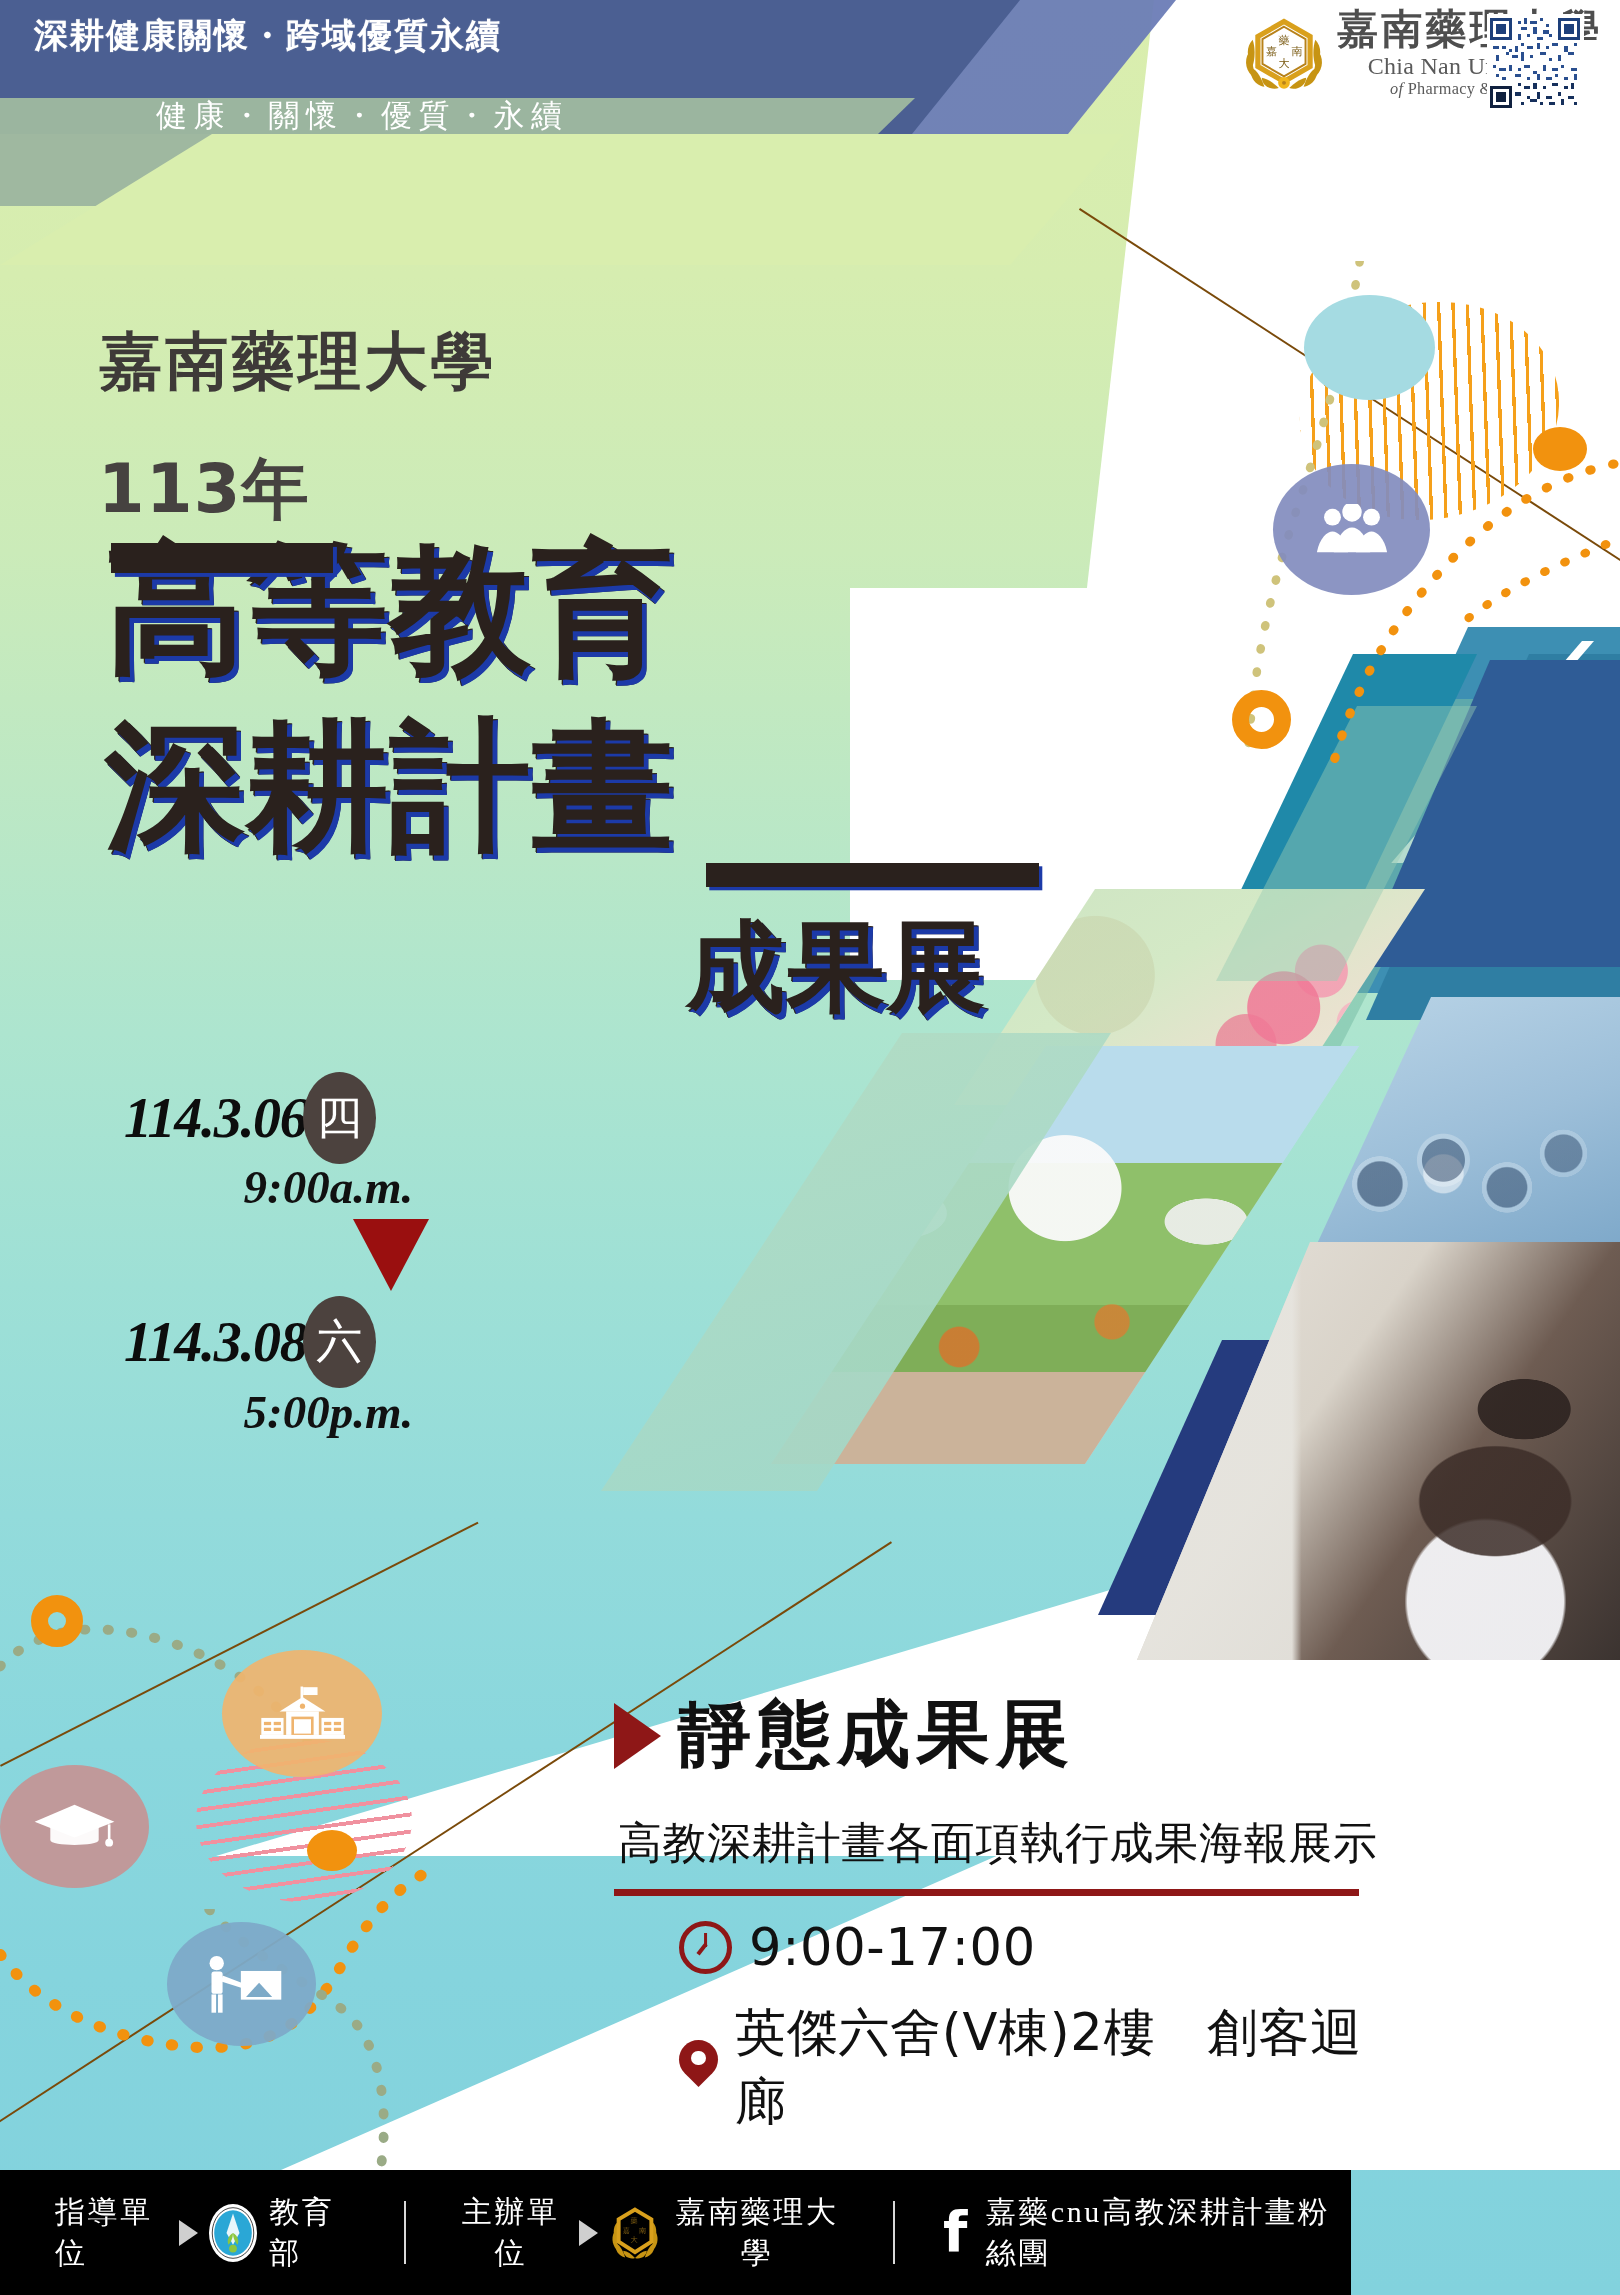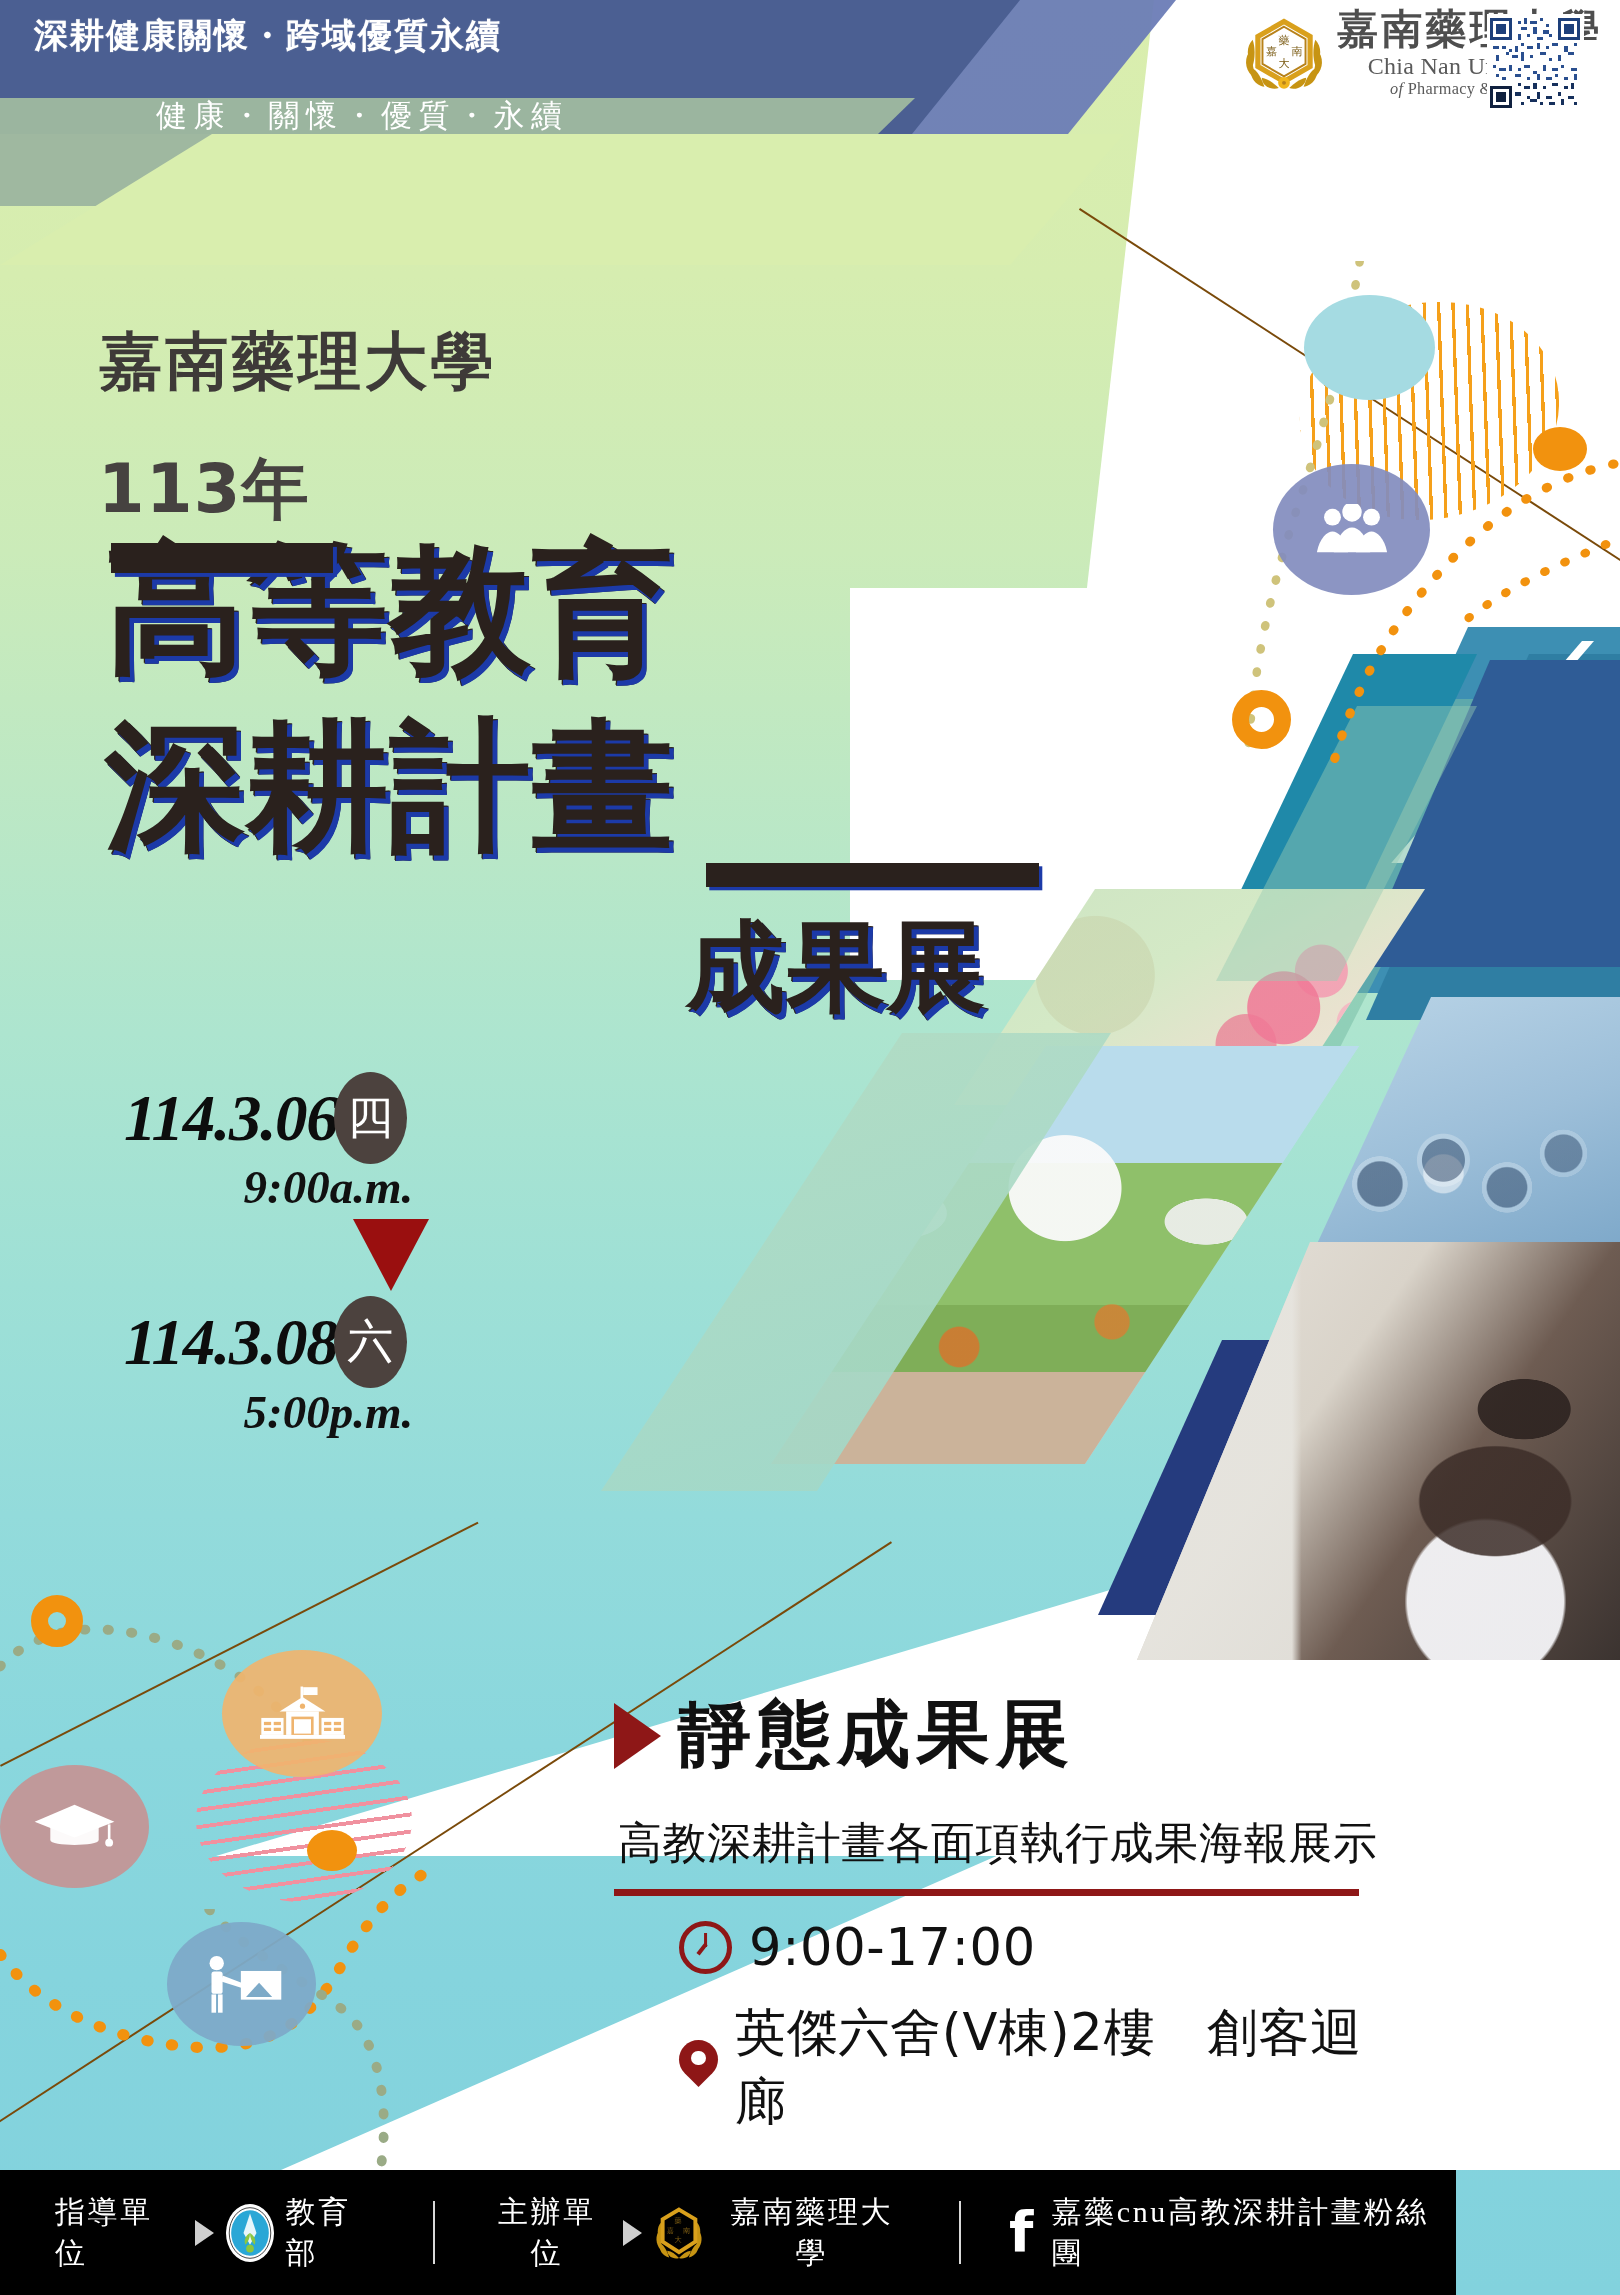--- a/index.html
+++ b/index.html
@@ -264,21 +264,21 @@
     position:absolute;left:706px;top:863px;width:333px;height:23.5px;
     background:#2a211d;z-index:22;
     box-shadow:3.3px 3.3px 0 #1c3aa8;
   }
 
   
   .datewrap{position:absolute;left:124px;top:1072px;z-index:24;}
   .dateline{display:flex;align-items:center;}
   .datebig{
     font-family:"Liberation Serif","DejaVu Serif",serif;
-    font-style:italic;font-weight:700;font-size:65px;color:#0d0d0d;
+    font-style:italic;font-weight:700;font-size:56px;color:#0d0d0d;
     letter-spacing:-1.3px;
   }
   .daychip{
     width:73px;height:92px;border-radius:50%;
     background:#4c423e;color:#fff;
     display:flex;align-items:center;justify-content:center;
     font-family:"DejaVu Sans",sans-serif;font-size:46px;font-weight:400;
     margin-left:-3.9px;
   }
   .timesm{
@@ -320,21 +320,21 @@
   .pin-ico::before{
     content:"";position:absolute;left:0;top:0;width:39px;height:39px;border-radius:50% 50% 50% 0;
     background:#8e1717;transform:rotate(-45deg);
   }
   .pin-ico::after{
     content:"";position:absolute;left:12.4px;top:11px;width:14.4px;height:14.4px;border-radius:50%;background:#fff;
   }
 
   
   .footer{
-    position:absolute;left:0;bottom:0;width:1456px;height:125px;
+    position:absolute;left:0;bottom:0;width:1351px;height:125px;
     background:#000;z-index:40;
     display:flex;align-items:center;
   }
   .f-item{display:flex;align-items:center;gap:11.8px;color:#fff;
     font-family:"Liberation Serif","DejaVu Serif",serif;font-size:30px;letter-spacing:2.6px;}
   .f-tri{width:0;height:0;border-top:13px solid transparent;border-bottom:13px solid transparent;border-left:19.6px solid #cfcfcf;}
   .f-div{width:2px;height:63px;background:#fff;opacity:.85;}
   .f-moe{width:48px;height:58px;border-radius:50%;background:#fff;position:relative;flex:none;overflow:hidden;}
   .f-cnu{width:50px;height:55px;flex:none;}
   .f-fb{

